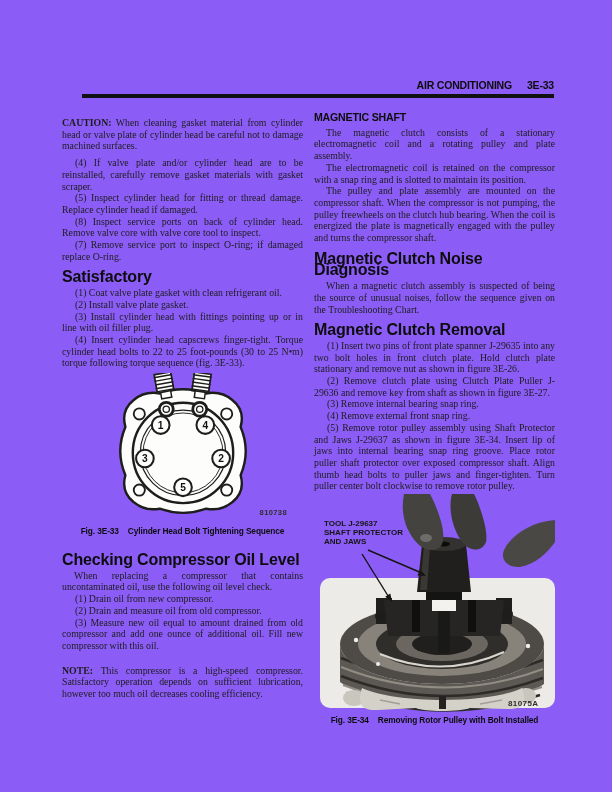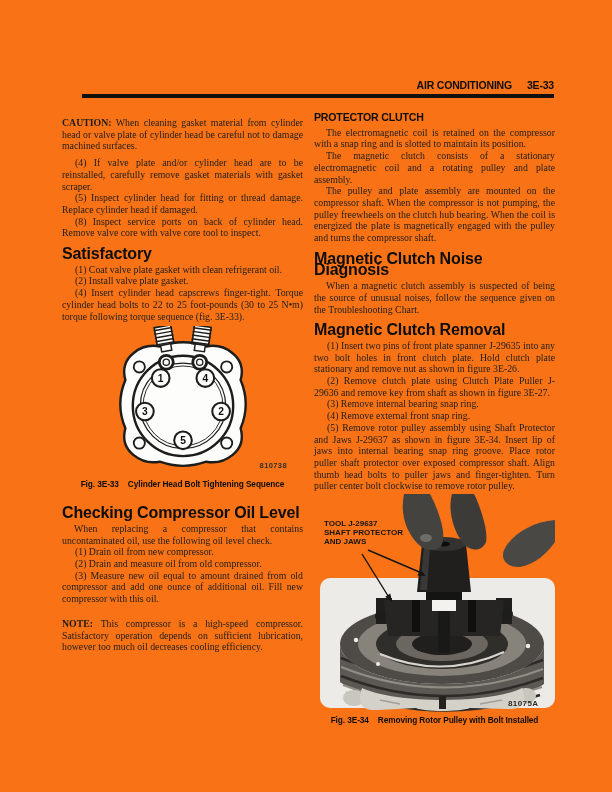--- a/index.html
+++ b/index.html
@@ -1,16 +1,16 @@
 <!DOCTYPE html>
 <html><head>
 <meta charset="utf-8">
 <style>
   html,body{margin:0;padding:0;background:#888;}
-  .page{position:relative;width:612px;height:792px;background:#f97316;color:#1c1c1c;
+  .page{position:relative;width:612px;height:792px;background:#8b5cf6;color:#1c1c1c;
         font-family:"Liberation Serif",serif;overflow:hidden;margin:0 auto;}
   .running-head{position:absolute;top:79px;left:82px;width:472px;text-align:right;
         font-family:"Liberation Sans",sans-serif;font-weight:bold;font-size:10.5px;
         letter-spacing:-0.2px;color:#0d0d0d;}
   .running-head .pgnum{margin-left:15px;}
   .head-rule{position:absolute;top:94px;left:82px;width:472px;height:4px;background:#111;}
   .col{position:absolute;top:112px;width:241px;text-align:justify;font-size:9.8px;line-height:11.7px;}
   .col-left{left:62px;}
   .col-right{left:314px;}
   p{margin:0;}
@@ -46,26 +46,28 @@
     <span>AIR CONDITIONING</span><span class="pgnum">3E-33</span>
   </div>
   <div class="head-rule"></div>
 
   <div class="col col-left">
     <p class="notepara"><span class="lbl">CAUTION:</span> <span class="txt">When cleaning gasket material from cylinder head or valve plate of cylinder head be careful not to damage machined surfaces.</span></p>
 
     <p class="step gap-top">(4) If valve plate and/or cylinder head are to be reinstalled, carefully remove gasket materials with gasket scraper.</p>
     <p class="step">(5) Inspect cylinder head for fitting or thread damage. Replace cylinder head if damaged.</p>
     <p class="step">(8) Inspect service ports on back of cylinder head. Remove valve core with valve core tool to inspect.</p>
+    <p class="step">(7) Remove service port to inspect O-ring; if damaged replace O-ring.</p>
 
     <h3 class="sub">Satisfactory</h3>
     <p class="step">(1) Coat valve plate gasket with clean refrigerant oil.</p>
     <p class="step">(2) Install valve plate gasket.</p>
 
 
+    <p class="step">(3) Install cylinder head with fittings pointing up or in line with oil filler plug.</p>
     <p class="step">(4) Insert cylinder head capscrews finger-tight. Torque cylinder head bolts to 22 to 25 foot-pounds (30 to 25 N•m) torque following torque sequence (fig. 3E-33).</p>
 
     <figure class="fig33wrap">
       <svg width="158" viewBox="0 0 170 158" xmlns="http://www.w3.org/2000/svg">
 
         <path d="M 23,58 Q 18,40 32,29 Q 44,19 60,22 Q 85,13 110,22 Q 126,19 138,29 Q 152,40 147,58 Q 158,84 147,110 Q 152,128 138,139 Q 126,149 110,146 Q 85,155 60,146 Q 44,149 32,139 Q 18,128 23,110 Q 12,84 23,58 Z" fill="#fdfdfb" stroke="#1d1d1b" stroke-width="2.6"></path>
 
         <circle cx="38" cy="44" r="6" fill="none" stroke="#1d1d1b" stroke-width="2"></circle>
         <circle cx="132" cy="44" r="6" fill="none" stroke="#1d1d1b" stroke-width="2"></circle>
         <circle cx="38" cy="126" r="6" fill="none" stroke="#1d1d1b" stroke-width="2"></circle>
@@ -111,23 +113,23 @@
     <h3 class="sub">Checking Compressor Oil Level</h3>
     <p class="bodypara">When replacing a compressor that contains uncontaminated oil, use the following oil level check.</p>
     <p class="step">(1) Drain oil from new compressor.</p>
     <p class="step">(2) Drain and measure oil from old compressor.</p>
     <p class="step">(3) Measure new oil equal to amount drained from old compressor and add one ounce of additional oil. Fill new compressor with this oil.</p>
 
     <p class="notepara note-gap"><span class="lbl">NOTE:</span> <span class="txt">This compressor is a high-speed compressor. Satisfactory operation depends on sufficient lubrication, however too much oil decreases cooling efficiency.</span></p>
   </div>
 
   <div class="col col-right">
-    <h2 class="sect">PROTECTOR CLUTCH</h2>
+    <h2 class="sect">MAGNETIC SHAFT</h2>
+    <p class="bodypara">The magnetic clutch consists of a stationary electromagnetic coil and a rotating pulley and plate assembly.</p>
     <p class="bodypara">The electromagnetic coil is retained on the compressor with a snap ring and is slotted to maintain its position.</p>
-    <p class="bodypara">The magnetic clutch consists of a stationary electromagnetic coil and a rotating pulley and plate assembly.</p>
     <p class="bodypara">The pulley and plate assembly are mounted on the compressor shaft. When the compressor is not pumping, the pulley freewheels on the clutch hub bearing. When the coil is energized the plate is magnetically engaged with the pulley and turns the compressor shaft.</p>
 
     <h3 class="sub">Magnetic Clutch Noise Diagnosis</h3>
     <p class="bodypara">When a magnetic clutch assembly is suspected of being the source of unusual noises, follow the sequence given on the Troubleshooting Chart.</p>
 
     <h3 class="sub">Magnetic Clutch Removal</h3>
     <p class="step">(1) Insert two pins of front plate spanner J-29635 into any two bolt holes in front clutch plate. Hold clutch plate stationary and remove nut as shown in figure 3E-26.</p>
     <p class="step">(2) Remove clutch plate using Clutch Plate Puller J-29636 and remove key from shaft as shown in figure 3E-27.</p>
     <p class="step">(3) Remove internal bearing snap ring.</p>
     <p class="step">(4) Remove external front snap ring.</p>

